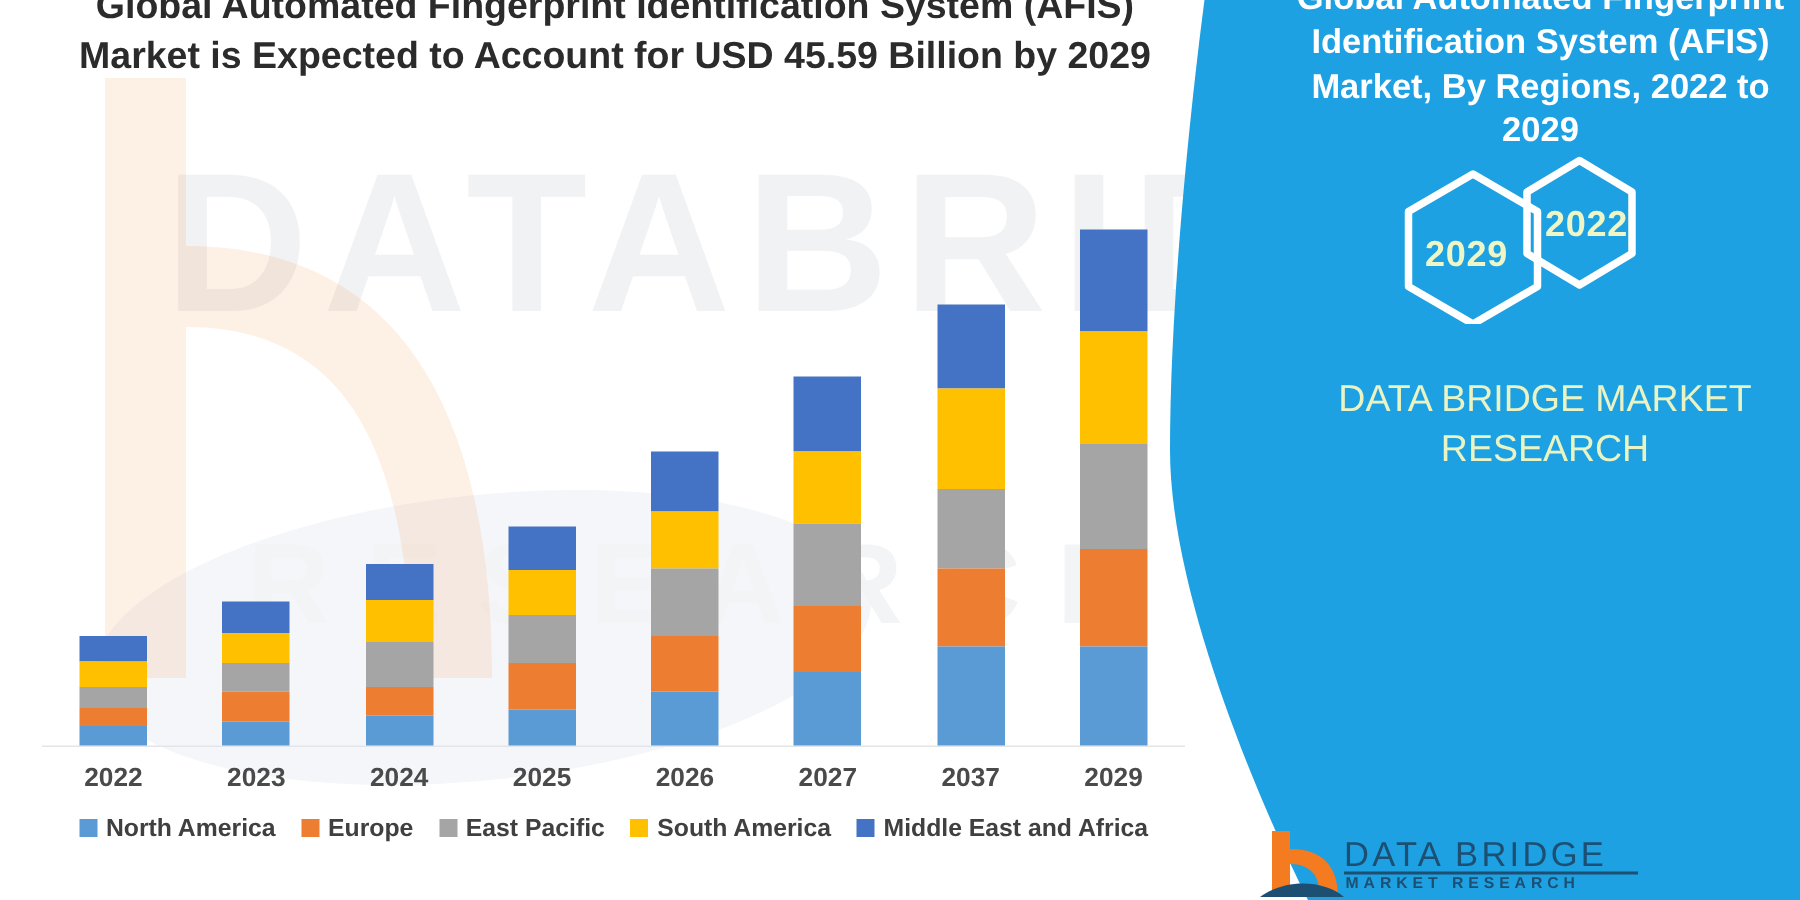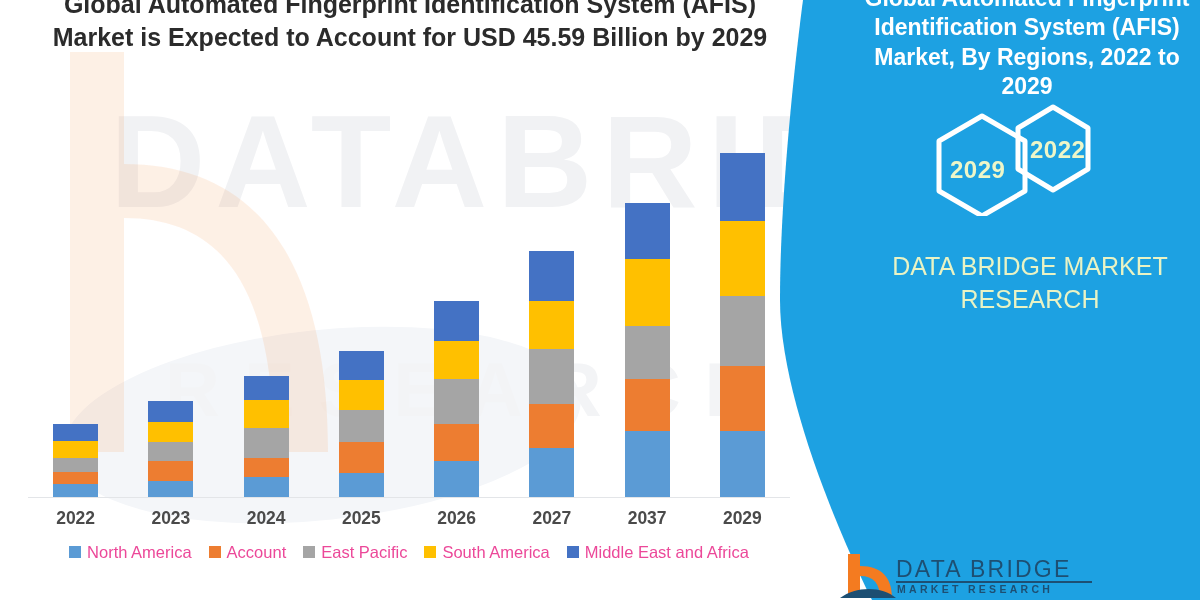--- a/index.html
+++ b/index.html
@@ -90,21 +90,21 @@
     position:absolute; left:28px; top:508px; width:762px; height:26px; display:flex;
   }
   .xtick { flex:1 1 0; text-align:center; color:#4a4a4a; font-size:17.5px; font-weight:600; }
 
   .legend {
     position:absolute; left:28px; top:538px; width:762px; height:28px;
     display:flex; align-items:center; justify-content:center; gap:17px;
   }
   .legend-item { display:flex; align-items:center; gap:6px; white-space:nowrap; }
   .swatch { width:12px; height:12px; display:inline-block; }
-  .legend-label { color:#ec4899; font-size:16.5px; font-weight:400; }
+  .legend-label { color:#404040; font-size:16.5px; font-weight:700; }
 </style>
 </head>
 <body>
 
 <div id="stage">
 
   <div class="wm-ellipse"></div>
 
   <div class="wm-text">
     <div class="wm-databridge">DATABRIDGE</div>
@@ -209,21 +209,21 @@
       <div class="xtick">2029</div>
     </div>
 
   <div class="legend" id="legend">
       <div class="legend-item">
         <span class="swatch" style="background: rgb(91, 155, 213);"></span>
         <span class="legend-label">North America</span>
       </div>
       <div class="legend-item">
         <span class="swatch" style="background: rgb(237, 125, 49);"></span>
-        <span class="legend-label">Account</span>
+        <span class="legend-label">Europe</span>
       </div>
       <div class="legend-item">
         <span class="swatch" style="background: rgb(165, 165, 165);"></span>
         <span class="legend-label">East Pacific</span>
       </div>
       <div class="legend-item">
         <span class="swatch" style="background: rgb(255, 192, 0);"></span>
         <span class="legend-label">South America</span>
       </div>
       <div class="legend-item">

